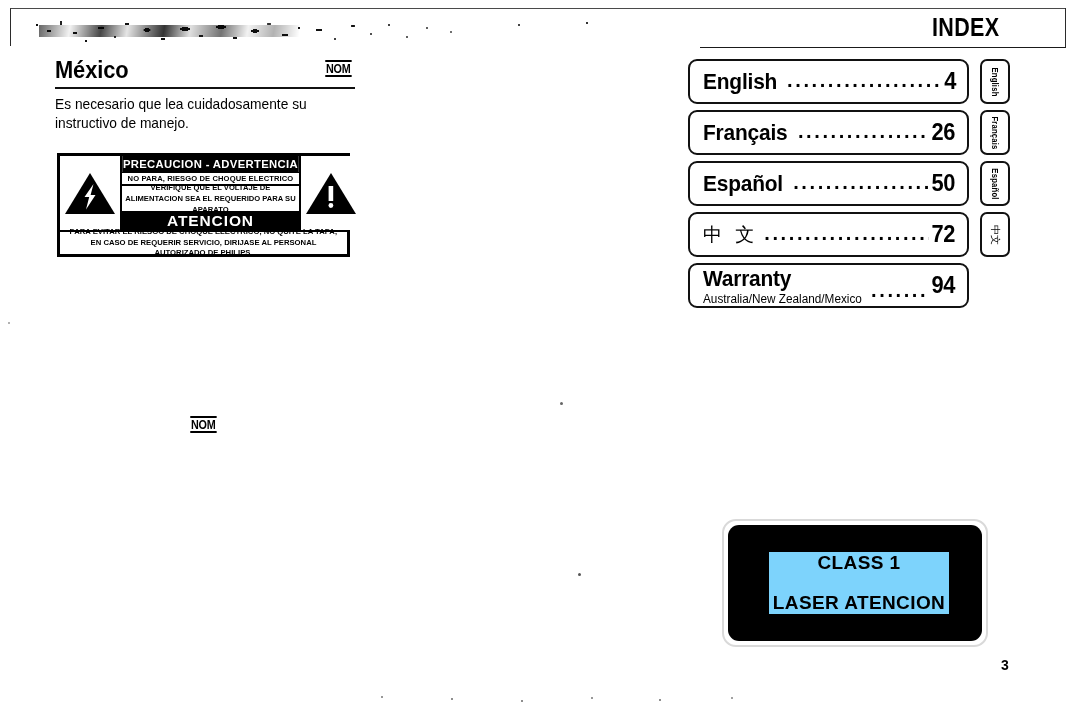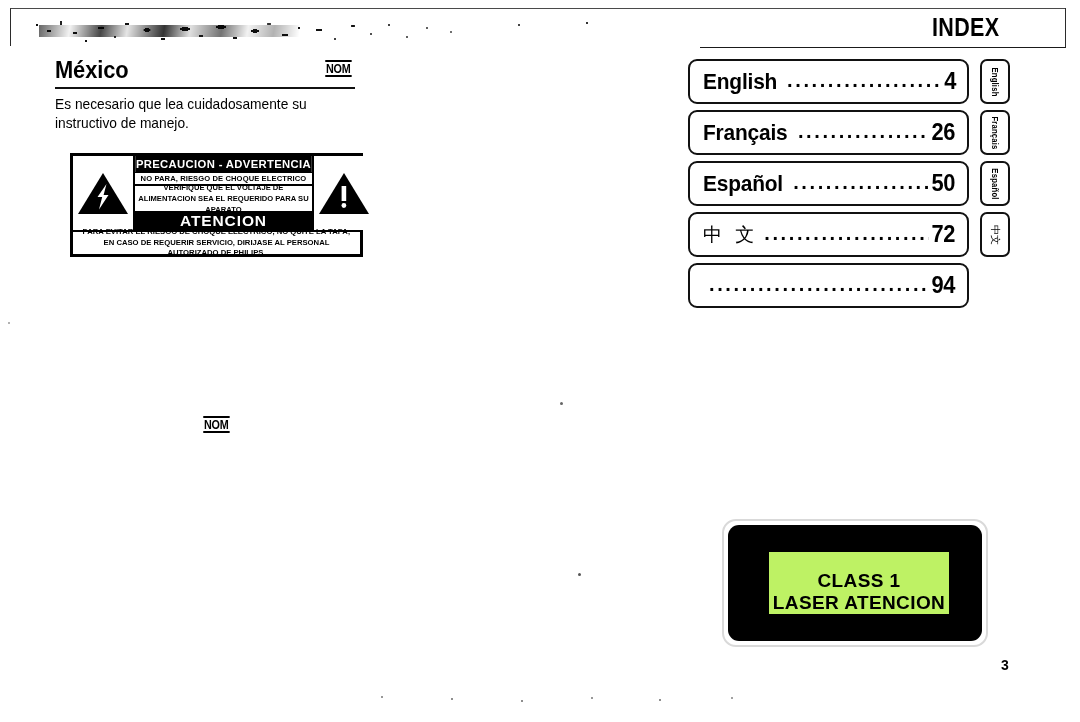--- a/index.html
+++ b/index.html
@@ -177,21 +177,21 @@
     width: 300px;
     font-size: 14.2px;
     line-height: 19px;
     transform: scaleX(.97);
     transform-origin: left top;
   }
 
   
   .caution-label {
     position: absolute;
-    left: 70px;
+    left: 57px;
     top: 153px;
     width: 293px;
     height: 104px;
     border: 3px solid #000;
     box-sizing: border-box;
     background: #404040;
   }
   .caution-top {
     display: flex;
     height: 74px;
@@ -402,25 +402,25 @@
     background: #000;
     border-radius: 11px;
     box-sizing: border-box;
     display: flex;
     align-items: center;
     justify-content: center;
   }
   .laser-inner {
     width: 180px;
     height: 62px;
-    background: #bef264;
+    background: #7dd3fc;
     display: flex;
     flex-direction: column;
     align-items: center;
-    justify-content: flex-end;
+    justify-content: space-between;
     line-height: 22px;
     margin-left: 8px;
   }
   .laser-l1, .laser-l2 {
     font-size: 19px;
     font-weight: bold;
     letter-spacing: .4px;
     color: #000;
   }
 
@@ -582,20 +582,24 @@
         </div>
       </div>
       <div class="side-tab">
         <span class="side-tab-cjk">中文</span>
       </div>
     </div>
 
     <div class="index-row">
       <div class="index-box">
         <div class="idx-row-inner">
+          <span class="idx-stack">
+            <span class="idx-label">Warranty</span>
+            <span class="idx-sub">Australia/New Zealand/Mexico</span>
+          </span>
           <span class="idx-leader">...................................................</span>
           <span class="idx-page">94</span>
         </div>
       </div>
     </div>
 
   </div>
 
   <div class="laser-outer">
     <div class="laser-frame">

